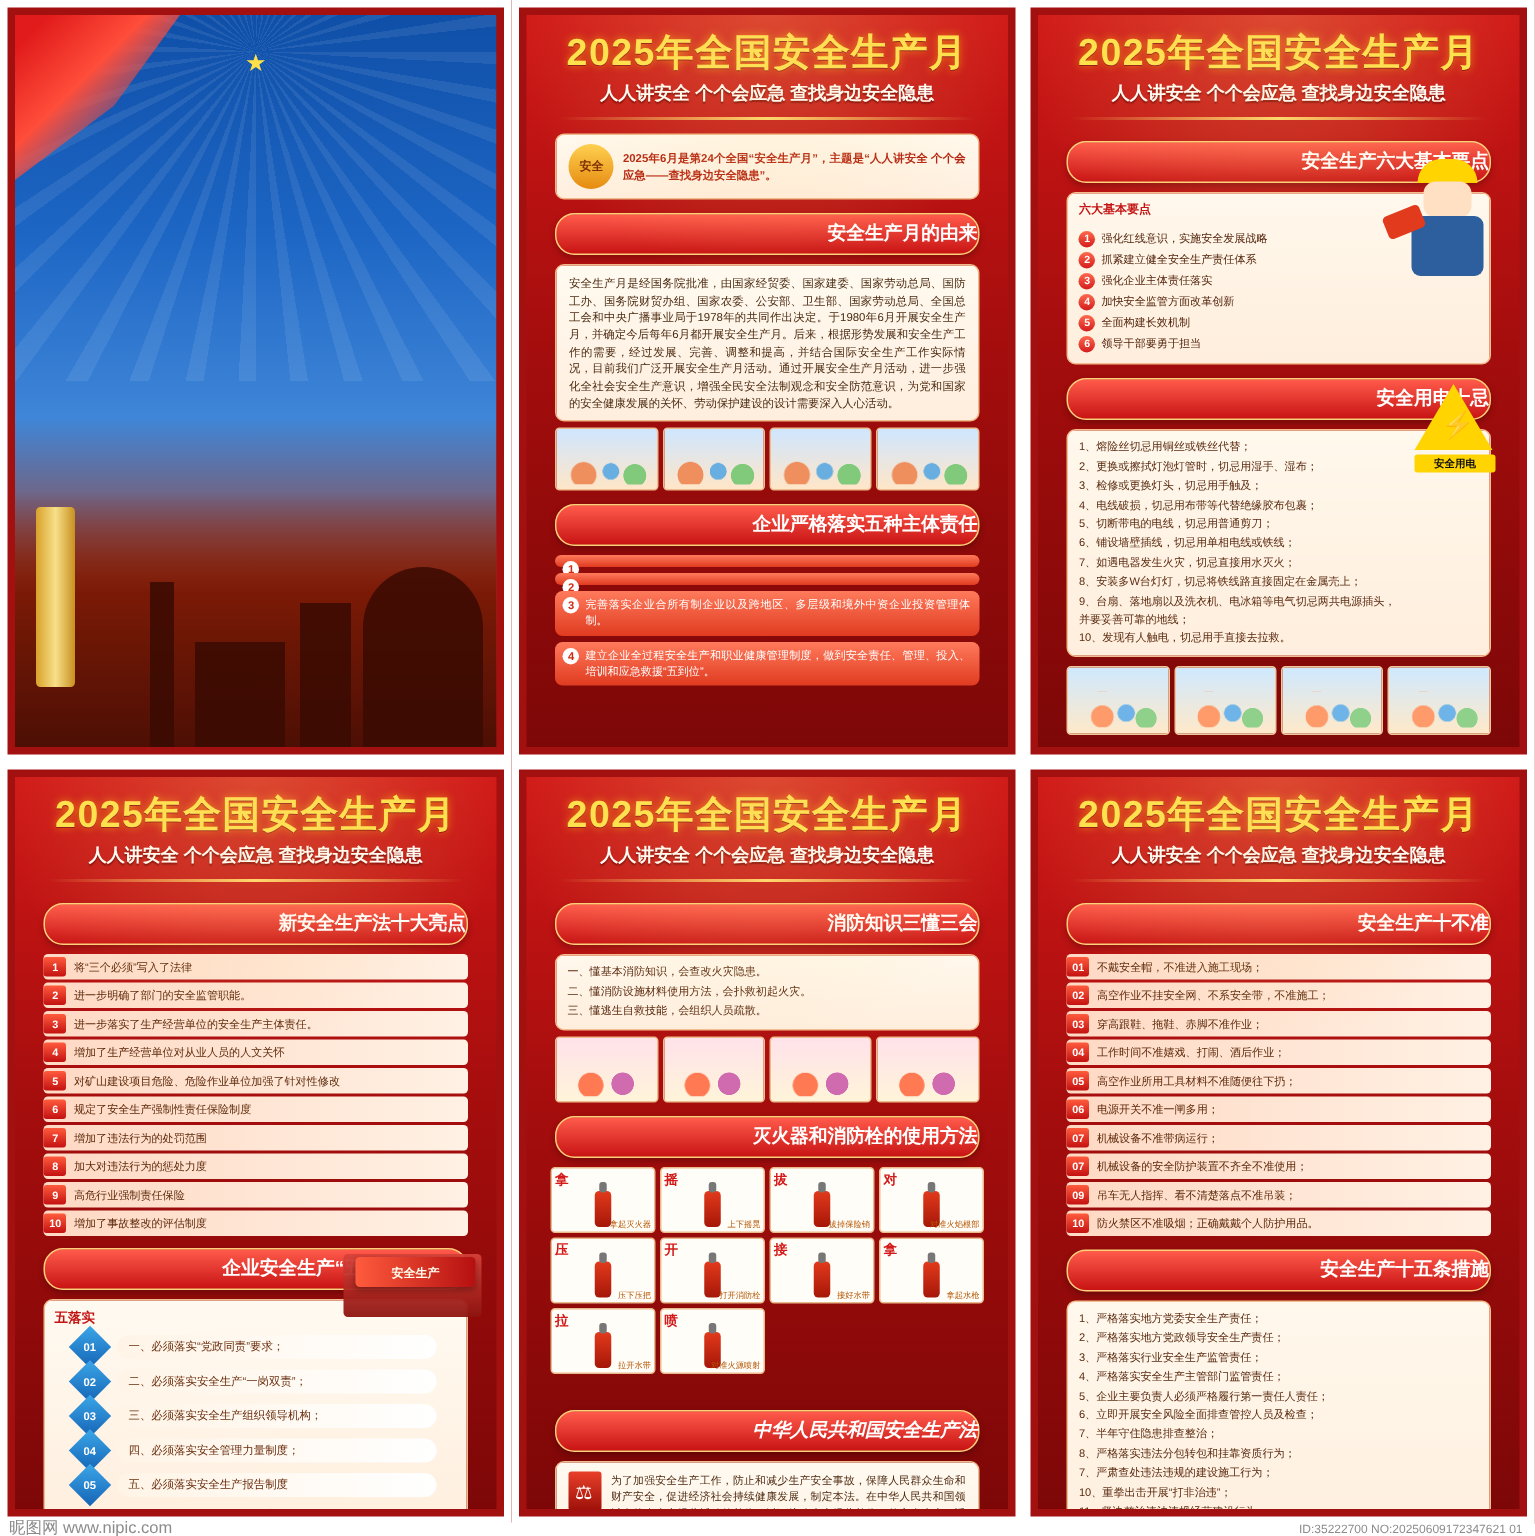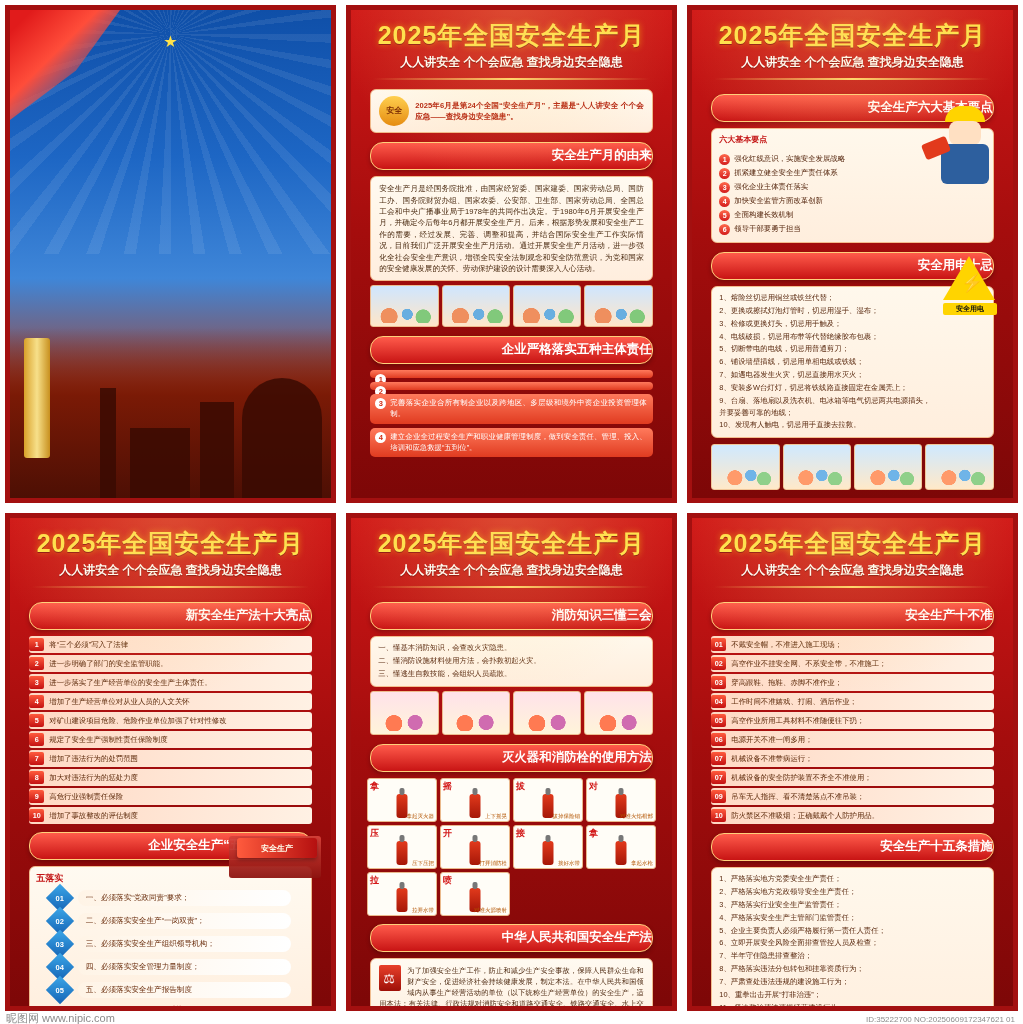--- a/index.html
+++ b/index.html
@@ -582,21 +582,21 @@
             <span class="exbody"></span>
             <span class="labr">拉开水带</span>
           </div>
         <div class="excell">
             <span class="lab">喷</span>
             <span class="exbody"></span>
             <span class="labr">对准火源喷射</span>
           </div>
       </div>
 
-      <div class="pill" style="margin-top:8px;">中华人民共和国安全生产法</div>
+      <div class="pill" style="margin-top:24px;font-style:italic;">中华人民共和国安全生产法</div>
       <div class="lawbox">
         <span class="lawicon"></span>
         <span>为了加强安全生产工作，防止和减少生产安全事故，保障人民群众生命和财产安全，促进经济社会持续健康发展，制定本法。在中华人民共和国领域内从事生产经营活动的单位（以下统称生产经营单位）的安全生产，适用本法；有关法律、行政法规对消防安全和道路交通安全、铁路交通安全、水上交通安全、民用航空安全以及核与辐射安全、特种设备安全另有规定的，适用其规定。</span>
       </div>
     </div>
   </div>
 
   <div class="poster">
     <div class="inner">
       <div class="glow"></div>

